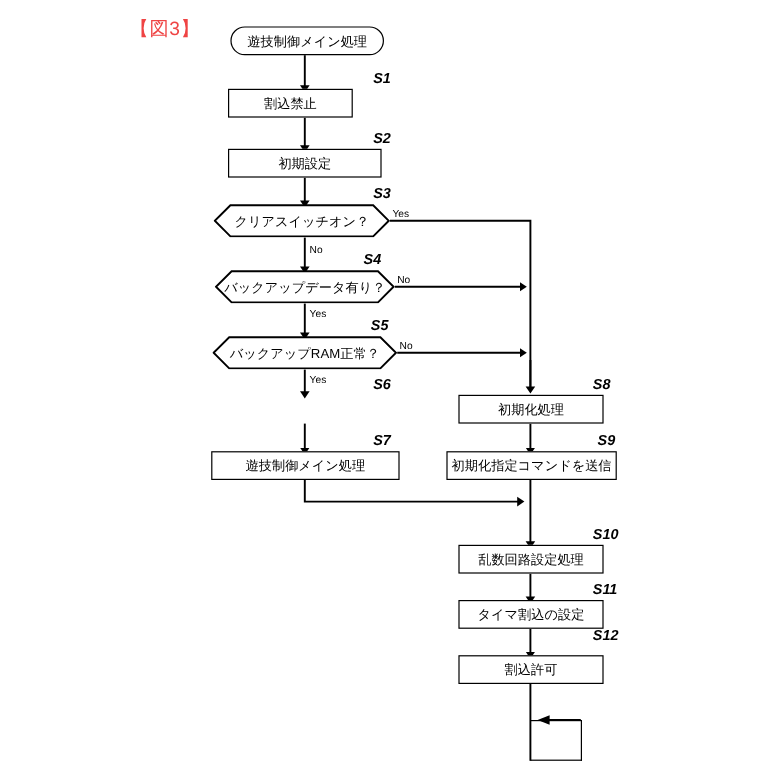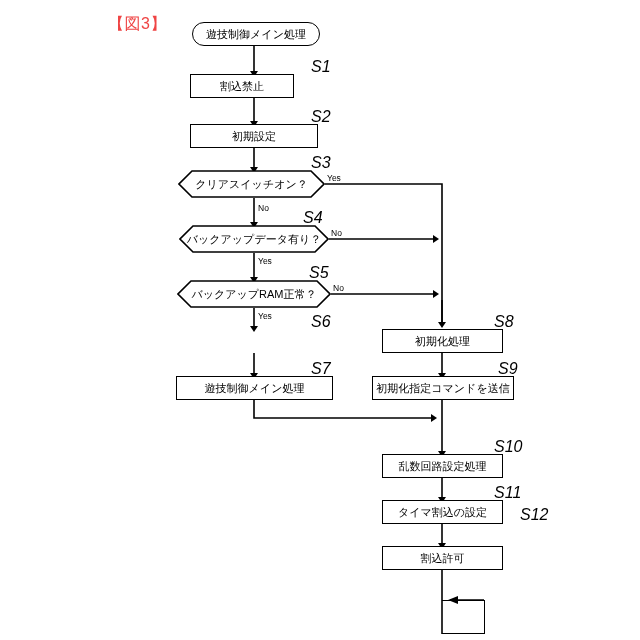--- a/index.html
+++ b/index.html
@@ -63,24 +63,25 @@
   }
   .loopbox {
     position: absolute;
     box-sizing: border-box;
     border: 1.6px solid #000;
     border-left: none;
     background: transparent;
   }
   .steplabel {
     position: absolute;
-    font-size: 16px;
+    font-size: 12px;
     font-style: italic;
     color: #000;
     white-space: nowrap;
+    font-weight: bold;
   }
   .branchlabel {
     position: absolute;
     font-size: 8.5px;
     color: #000;
     white-space: nowrap;
   }
   #edges {
     position: absolute;
     left: 0;
@@ -214,17 +215,17 @@
   <div class="steplabel" style="left:494px; top:438px;">S10</div>
 
   <div class="node process" style="left:382px; top:500px; width:121px; height:24px;">
     <span>タイマ割込の設定</span>
   </div>
   <div class="steplabel" style="left:494px; top:484px;">S11</div>
 
   <div class="node process" style="left:382px; top:546px; width:121px; height:24px;">
     <span>割込許可</span>
   </div>
-  <div class="steplabel" style="left:494px; top:506px;margin-left:26px;">S12</div>
+  <div class="steplabel" style="left:494px; top:522px;">S12</div>
 
   <div class="loopbox" style="left:442px; top:600px; width:43px; height:34px;"></div>
 
 </div>
 
 </body></html>

